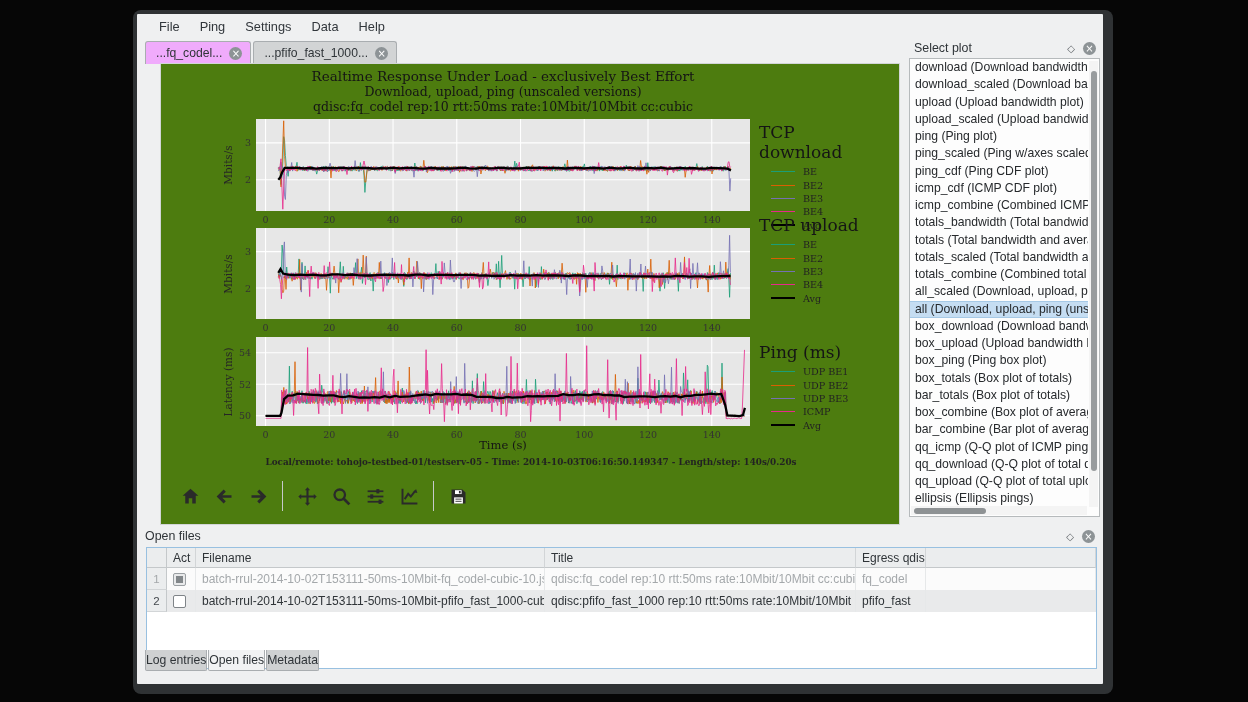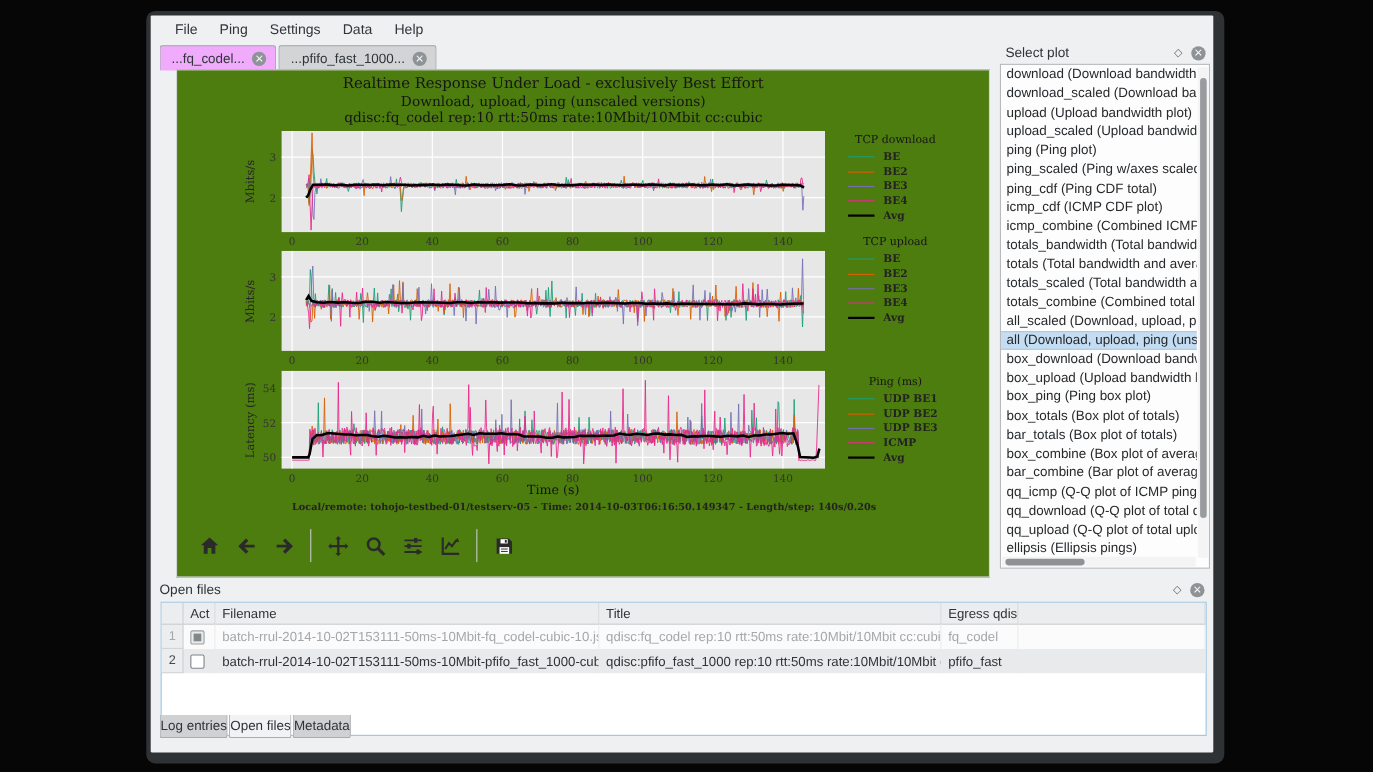--- a/index.html
+++ b/index.html
@@ -25,24 +25,24 @@
   
   .plot-panel{position:absolute;left:23px;top:49px;width:740px;height:462px;background:#4d7c0f;border:1px solid #d2d5d7;}
   .fig-text{font-family:"DejaVu Serif","Liberation Serif",serif;color:#151515;}
   .fig-titles{position:absolute;left:95px;top:5px;width:494px;text-align:center;line-height:1.18;}
   .fig-title-1{font-size:13.5px;}
   .fig-title-2,.fig-title-3{font-size:12.5px;}
   .subplot{position:absolute;left:45px;}
   .ylab{position:absolute;left:60px;width:14px;display:flex;align-items:center;justify-content:center;}
   .ylab span{transform:rotate(-90deg);white-space:nowrap;font-size:10.5px;color:#262626;}
   .legend{position:absolute;left:598px;width:150px;}
-  .legend-title{font-size:10px;text-align:center;width:110px;margin-bottom:3px;}
+  .legend-title{font-size:17px;width:110px;margin-bottom:3px;}
   .legend-row{display:flex;align-items:center;height:13.4px;}
   .legend-swatch{width:24px;margin:0 8px 0 12px;}
-  .legend-label{font-size:9.6px;color:#222;font-weight:bold;}
+  .legend-label{font-size:9.6px;color:#222;}
   .fig-xlabel{position:absolute;left:95px;top:374px;width:494px;text-align:center;font-size:11.5px;}
   .fig-footer{position:absolute;left:0;top:393px;width:740px;text-align:center;font-size:8.8px;font-weight:bold;color:#222;}
 
   
   .mpl-toolbar{position:absolute;left:12px;top:412px;height:40px;display:flex;align-items:center;}
   .tool-btn{width:34px;height:34px;display:flex;align-items:center;justify-content:center;border-radius:3px;}
   .tool-btn svg{width:21px;height:21px;}
   .tool-sep{width:1px;height:30px;background:#c6c9cb;margin:0 7px;}
 
   
@@ -358,21 +358,21 @@
       <span class="float-icon">◇</span>
       <span class="circle-x" style="margin:0 4px 0 0;">×</span>
     </div>
     <div class="plot-list" id="plotList">
       <div class="plot-item">download (Download bandwidth plot)</div>
           <div class="plot-item">download_scaled (Download bandwidth</div>
           <div class="plot-item">upload (Upload bandwidth plot)</div>
           <div class="plot-item">upload_scaled (Upload bandwidth w/ax</div>
           <div class="plot-item">ping (Ping plot)</div>
           <div class="plot-item">ping_scaled (Ping w/axes scaled to remo</div>
-          <div class="plot-item">ping_cdf (Ping CDF total)</div>
+          <div class="plot-item">ping_cdf (Ping CDF plot)</div>
           <div class="plot-item">icmp_cdf (ICMP CDF plot)</div>
           <div class="plot-item">icmp_combine (Combined ICMP ping pl</div>
           <div class="plot-item">totals_bandwidth (Total bandwidth)</div>
           <div class="plot-item">totals (Total bandwidth and average pin</div>
           <div class="plot-item">totals_scaled (Total bandwidth and aver</div>
           <div class="plot-item">totals_combine (Combined total bandw</div>
           <div class="plot-item">all_scaled (Download, upload, ping (scale</div>
           <div class="plot-item selected">all (Download, upload, ping (unscaled ve</div>
           <div class="plot-item">box_download (Download bandwidth b</div>
           <div class="plot-item">box_upload (Upload bandwidth box plo</div>

